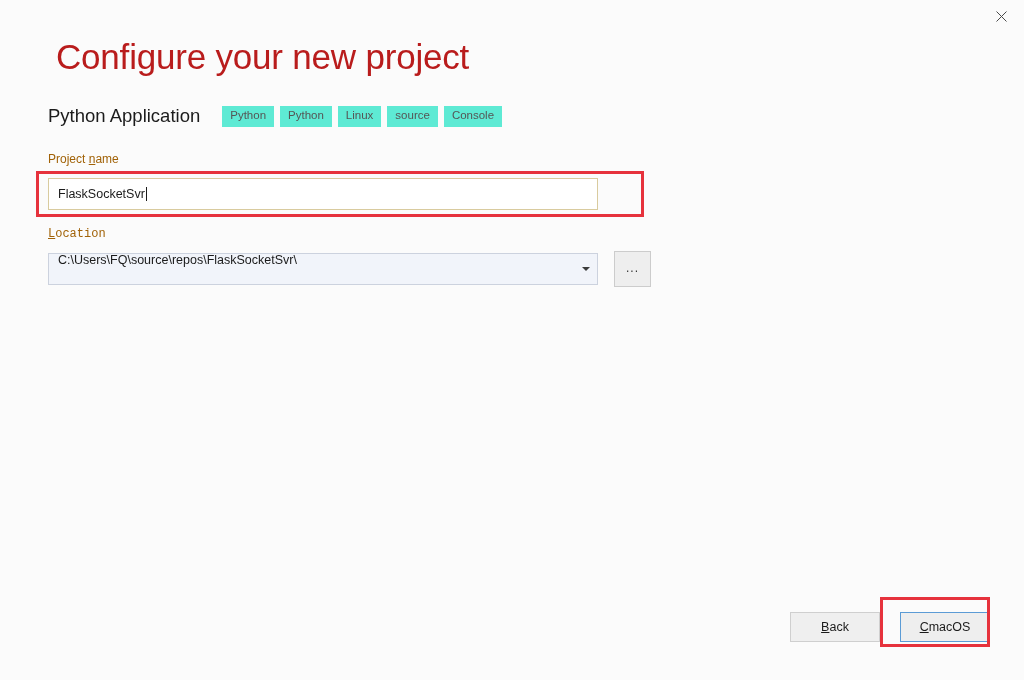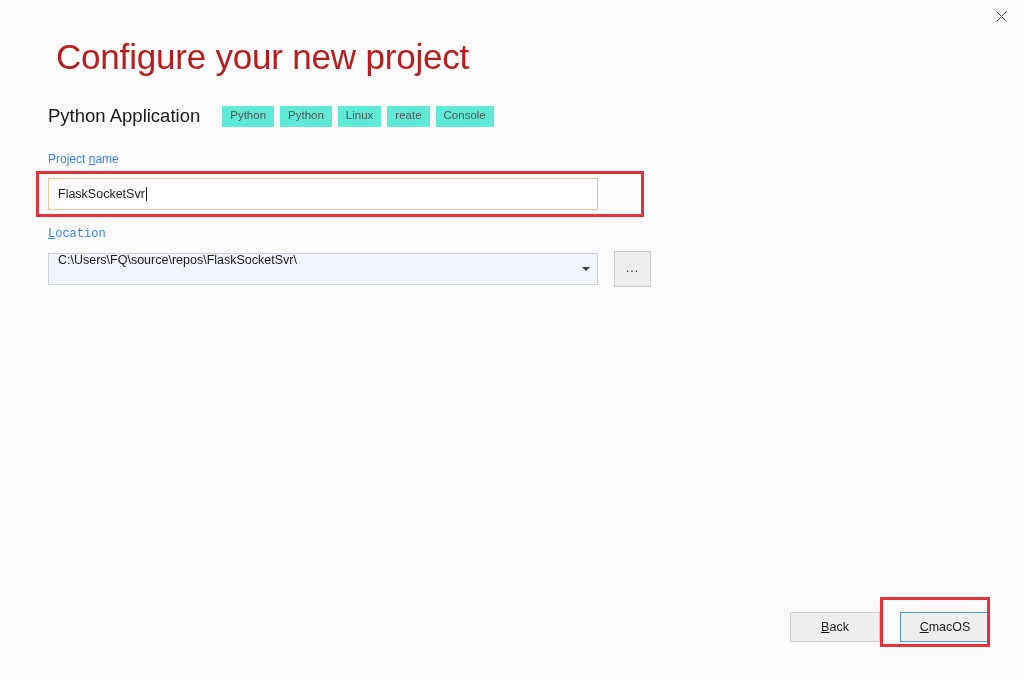--- a/index.html
+++ b/index.html
@@ -79,21 +79,21 @@
     padding: 4px 8px 5px 8px;
     margin-right: 6px;
     line-height: 1;
     border-radius: 0;
   }
 
   
   .field-label {
     position: absolute;
     font-size: 12px;
-    color: #3b82f6;
+    color: #a16207;
     line-height: 1;
   }
   .field-label .acc {
     text-decoration: underline;
     text-underline-offset: 1px;
   }
   .label-projname { left: 0; top: 153px; }
   .label-location { left: 0; top: 228px; font-family: Liberation Mono, monospace; }
 
   
@@ -243,21 +243,21 @@
 <div class="page">
 
   <div class="page-title">Configure your new project</div>
 
   <div class="subtitle-row">
     <div class="template-name">Python Application</div>
     <div class="tag-list">
       <span class="tag">Python</span>
       <span class="tag">Python</span>
       <span class="tag">Linux</span>
-      <span class="tag">reate</span>
+      <span class="tag">source</span>
       <span class="tag">Console</span>
     </div>
   </div>
 
   <div class="field-label label-projname"><span>Project </span><span class="acc">n</span><span>ame</span></div>
 
   <div class="projname-input">
     <span class="projname-value">FlaskSocketSvr</span>
       <span class="caret"></span>
   </div>

